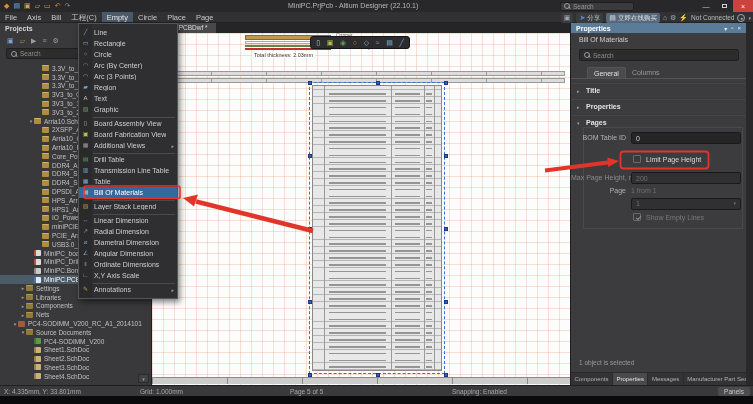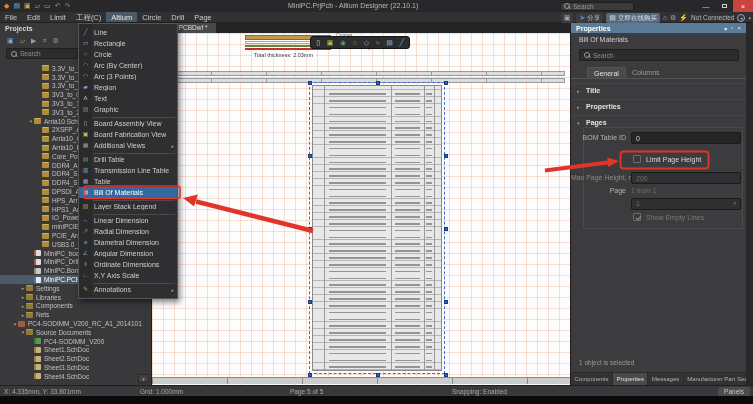--- a/index.html
+++ b/index.html
@@ -164,26 +164,26 @@
     </div>
     <div class="winbtn btn-min">—</div>
     <div class="winbtn btn-max">
         <i></i>
       </div>
     <div class="winbtn btn-close">×</div>
   </div>
 
   <div class="abs menubar" id="menubar">
       <div class="mitem">File</div>
-      <div class="mitem">Edit</div>
-      <div class="mitem">Limit</div>
+      <div class="mitem">Axis</div>
+      <div class="mitem">Bill</div>
       <div class="mitem">工程(C)</div>
-      <div class="mitem active">Altium</div>
+      <div class="mitem active">Empty</div>
       <div class="mitem">Circle</div>
-      <div class="mitem">Drill</div>
+      <div class="mitem">Place</div>
       <div class="mitem">Page</div>
     </div>
   <div class="mb-right">
     <div class="mbtn">
         <span class="mb-ic">▣</span>
       </div>
     <div class="mbtn">
         <span class="mb-ic" style="color:#4a90d9">➤</span>
         <span>分享</span>
       </div>

